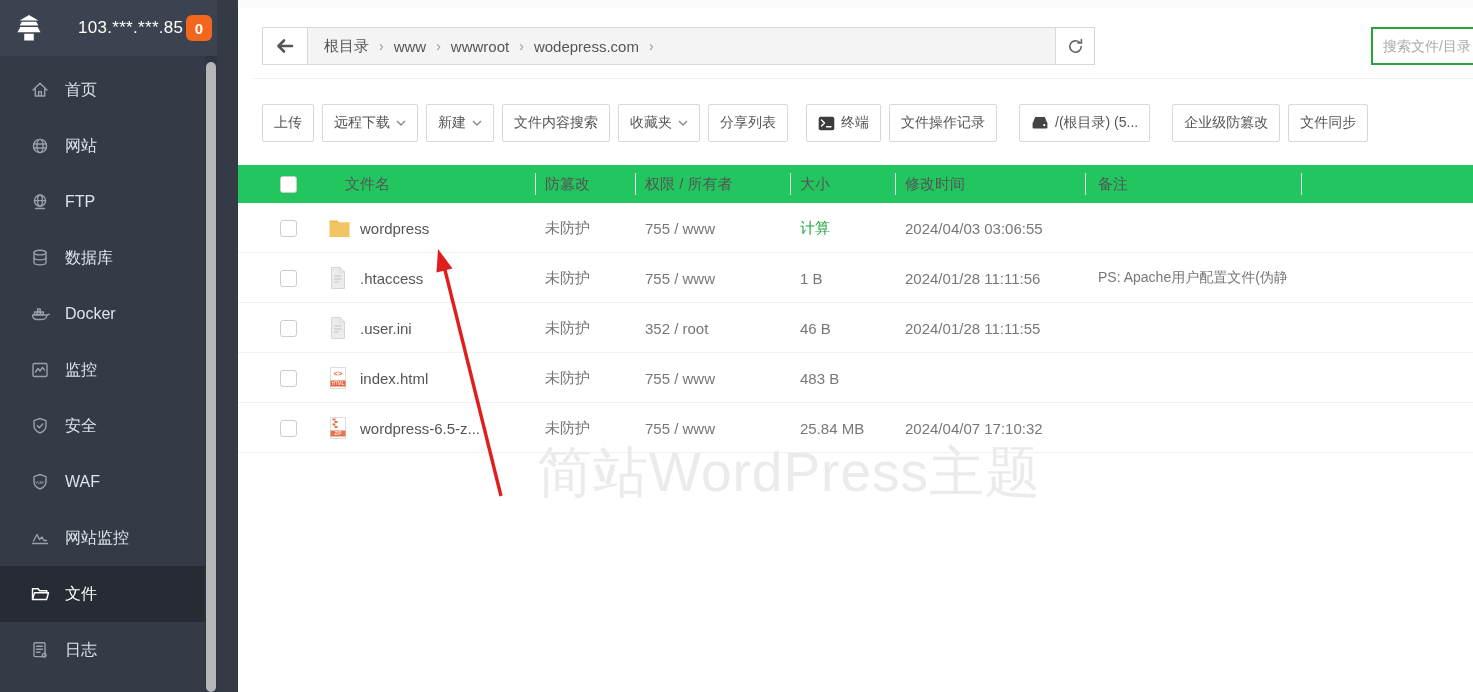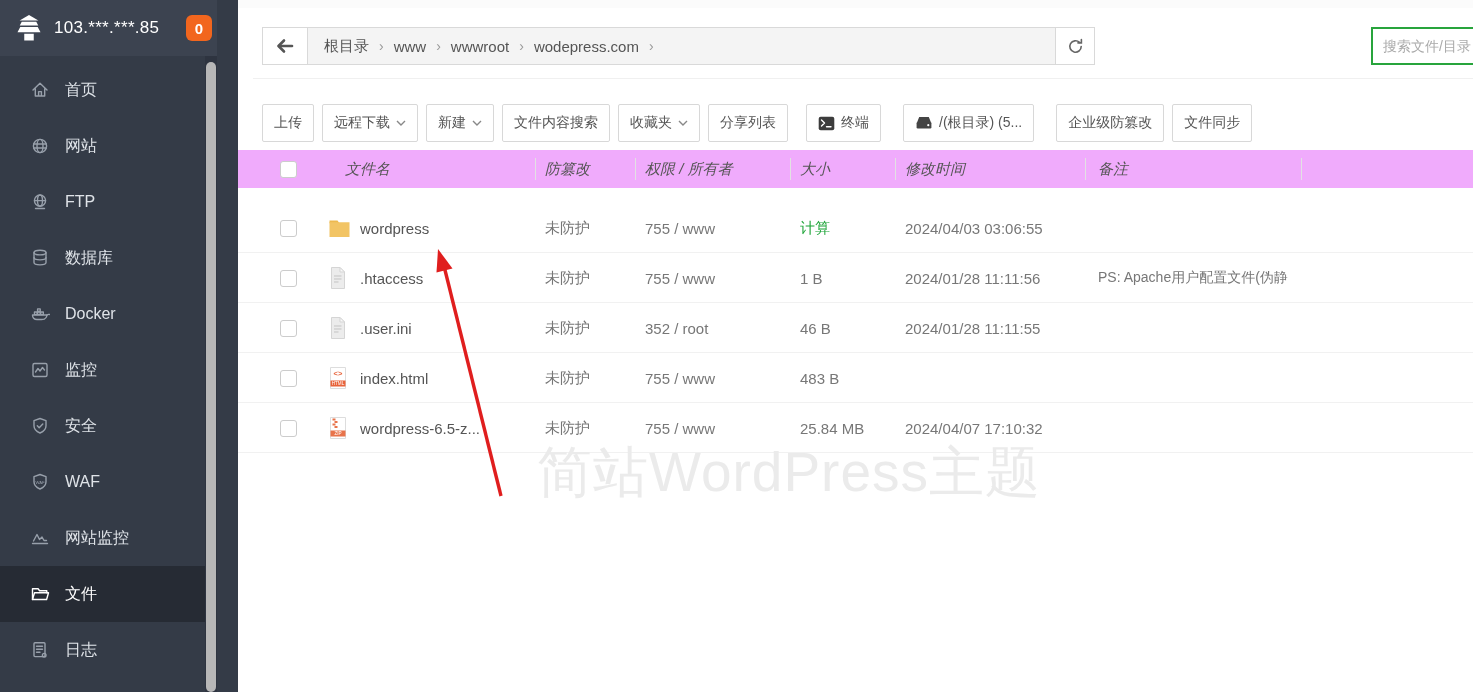--- a/index.html
+++ b/index.html
@@ -1,21 +1,21 @@
 <!DOCTYPE html>
 <html><head>
 <meta charset="utf-8">
 <style>
   * { margin:0; padding:0; box-sizing:border-box; }
   html,body { width:1473px; height:692px; overflow:hidden; }
   body { font-family:"Liberation Sans","DejaVu Sans",sans-serif; background:#efefef; position:relative; color:#555; }
 
   
   .sidebar { position:absolute; left:0; top:0; width:238px; height:692px; background:#343b47; z-index:3; }
-  .side-header { position:absolute; left:0; top:0; width:217px; height:56px; background:#3c4350; z-index:4; display:flex; align-items:center; }
+  .side-header { position:absolute; left:0; top:0; width:217px; height:56px; background:#3c4350; z-index:4; display:flex; align-items:center;gap:24px; }
   .logo { width:30px; height:30px; margin-left:14px; }
   .server-ip { color:#fff; font-size:17px; margin-left:10px; letter-spacing:.3px; }
   .badge { position:absolute; left:186px; top:15px; width:26px; height:26px; background:#f2661e; border-radius:6px; color:#fff; font-size:15px; font-weight:bold; display:flex; align-items:center; justify-content:center; }
   .menu { position:absolute; top:62px; left:0; width:205px; }
   .menu-item { height:56px; display:flex; align-items:center; padding-left:30px; cursor:pointer; }
   .menu-item .mi-icon { width:20px; height:20px; flex:0 0 20px; display:flex; align-items:center; justify-content:center; }
   .menu-item svg { stroke:#98a0ab; fill:none; stroke-width:1.4; stroke-linecap:round; stroke-linejoin:round; }
   .menu-item .mi-label { color:#dfe3e8; font-size:16px; margin-left:15px; white-space:nowrap; }
   .menu-item.active { background:#262b34; }
   .menu-item.active svg { stroke:#fff; }
@@ -41,21 +41,21 @@
 
   
   .toolbar { position:absolute; left:29px; top:96px; height:38px; display:flex; align-items:center; }
   .tb-btn { height:38px; border:1px solid #d8d8d8; border-radius:2px; background:#fff; display:flex; align-items:center; padding:0 11px; font-size:14px; color:#555; margin-right:8px; cursor:pointer; white-space:nowrap; }
   .tb-btn .chev { margin-left:6px; display:flex; }
   .tb-btn .btn-ic { margin-right:6px; display:flex; }
   .tb-btn.gap-left { margin-left:10px; }
   .tb-btn.gap-left2 { margin-left:14px; }
 
   
-  .thead { position:absolute; left:0; right:0; top:142px; height:38px; background:#f0abfc;font-style:italic; }
+  .thead { position:absolute; left:0; right:0; top:157px; height:38px; background:#22c55e; }
   .th { position:absolute; top:0; height:38px; display:flex; align-items:center; font-size:15px; color:#555; }
   .vsep { position:absolute; top:8px; width:1px; height:22px; background:#e2e2e2; }
   .checkbox { width:17px; height:17px; border:1px solid #ccc; border-radius:3px; background:#fff; cursor:pointer; }
   .rows { position:absolute; left:0; right:0; top:195px; }
   .file-row { position:relative; height:50px; border-bottom:1px solid #f1f1f1; }
   .cell { position:absolute; top:0; height:50px; display:flex; align-items:center; font-size:15px; color:#777; white-space:nowrap; }
   .c-check { left:47px; } .c-icon { left:95px; } .c-name { left:127px; color:#555; cursor:pointer; }
   .c-tamper { left:312px; } .c-perm { left:412px; } .c-size { left:567px; }
   .c-mtime { left:672px; } .c-note { left:865px; font-size:14px; }
   .size-link { color:#20a53a; cursor:pointer; }
@@ -282,20 +282,23 @@
     <div class="tb-btn gap-left">
       <span class="btn-ic">
           <svg width="17" height="15" viewBox="0 0 17 15">
             <rect x="0.7" y="0.7" width="15.6" height="13.6" rx="2" fill="#3c3c3c"></rect>
             <polyline points="3.5,4 6.5,7 3.5,10" fill="none" stroke="#fff" stroke-width="1.4" stroke-linecap="round" stroke-linejoin="round"></polyline>
             <line x1="8.5" y1="10.7" x2="13" y2="10.7" stroke="#fff" stroke-width="1.4" stroke-linecap="round"></line>
           </svg>
         </span>
       <span>终端</span>
     </div>
+    <div class="tb-btn">
+        <span>文件操作记录</span>
+      </div>
     <div class="tb-btn gap-left2">
       <span class="btn-ic">
           <svg width="18" height="16" viewBox="0 0 18 16">
             <path d="M4.2 2h9.6l2.2 5.5H2z" fill="#444"></path>
             <rect x="1.6" y="7" width="14.8" height="6.5" rx="1.2" fill="#444"></rect>
             <circle cx="13.3" cy="10.2" r="1.1" fill="#fff"></circle>
           </svg>
         </span>
       <span>/(根目录) (5...</span>
     </div>

